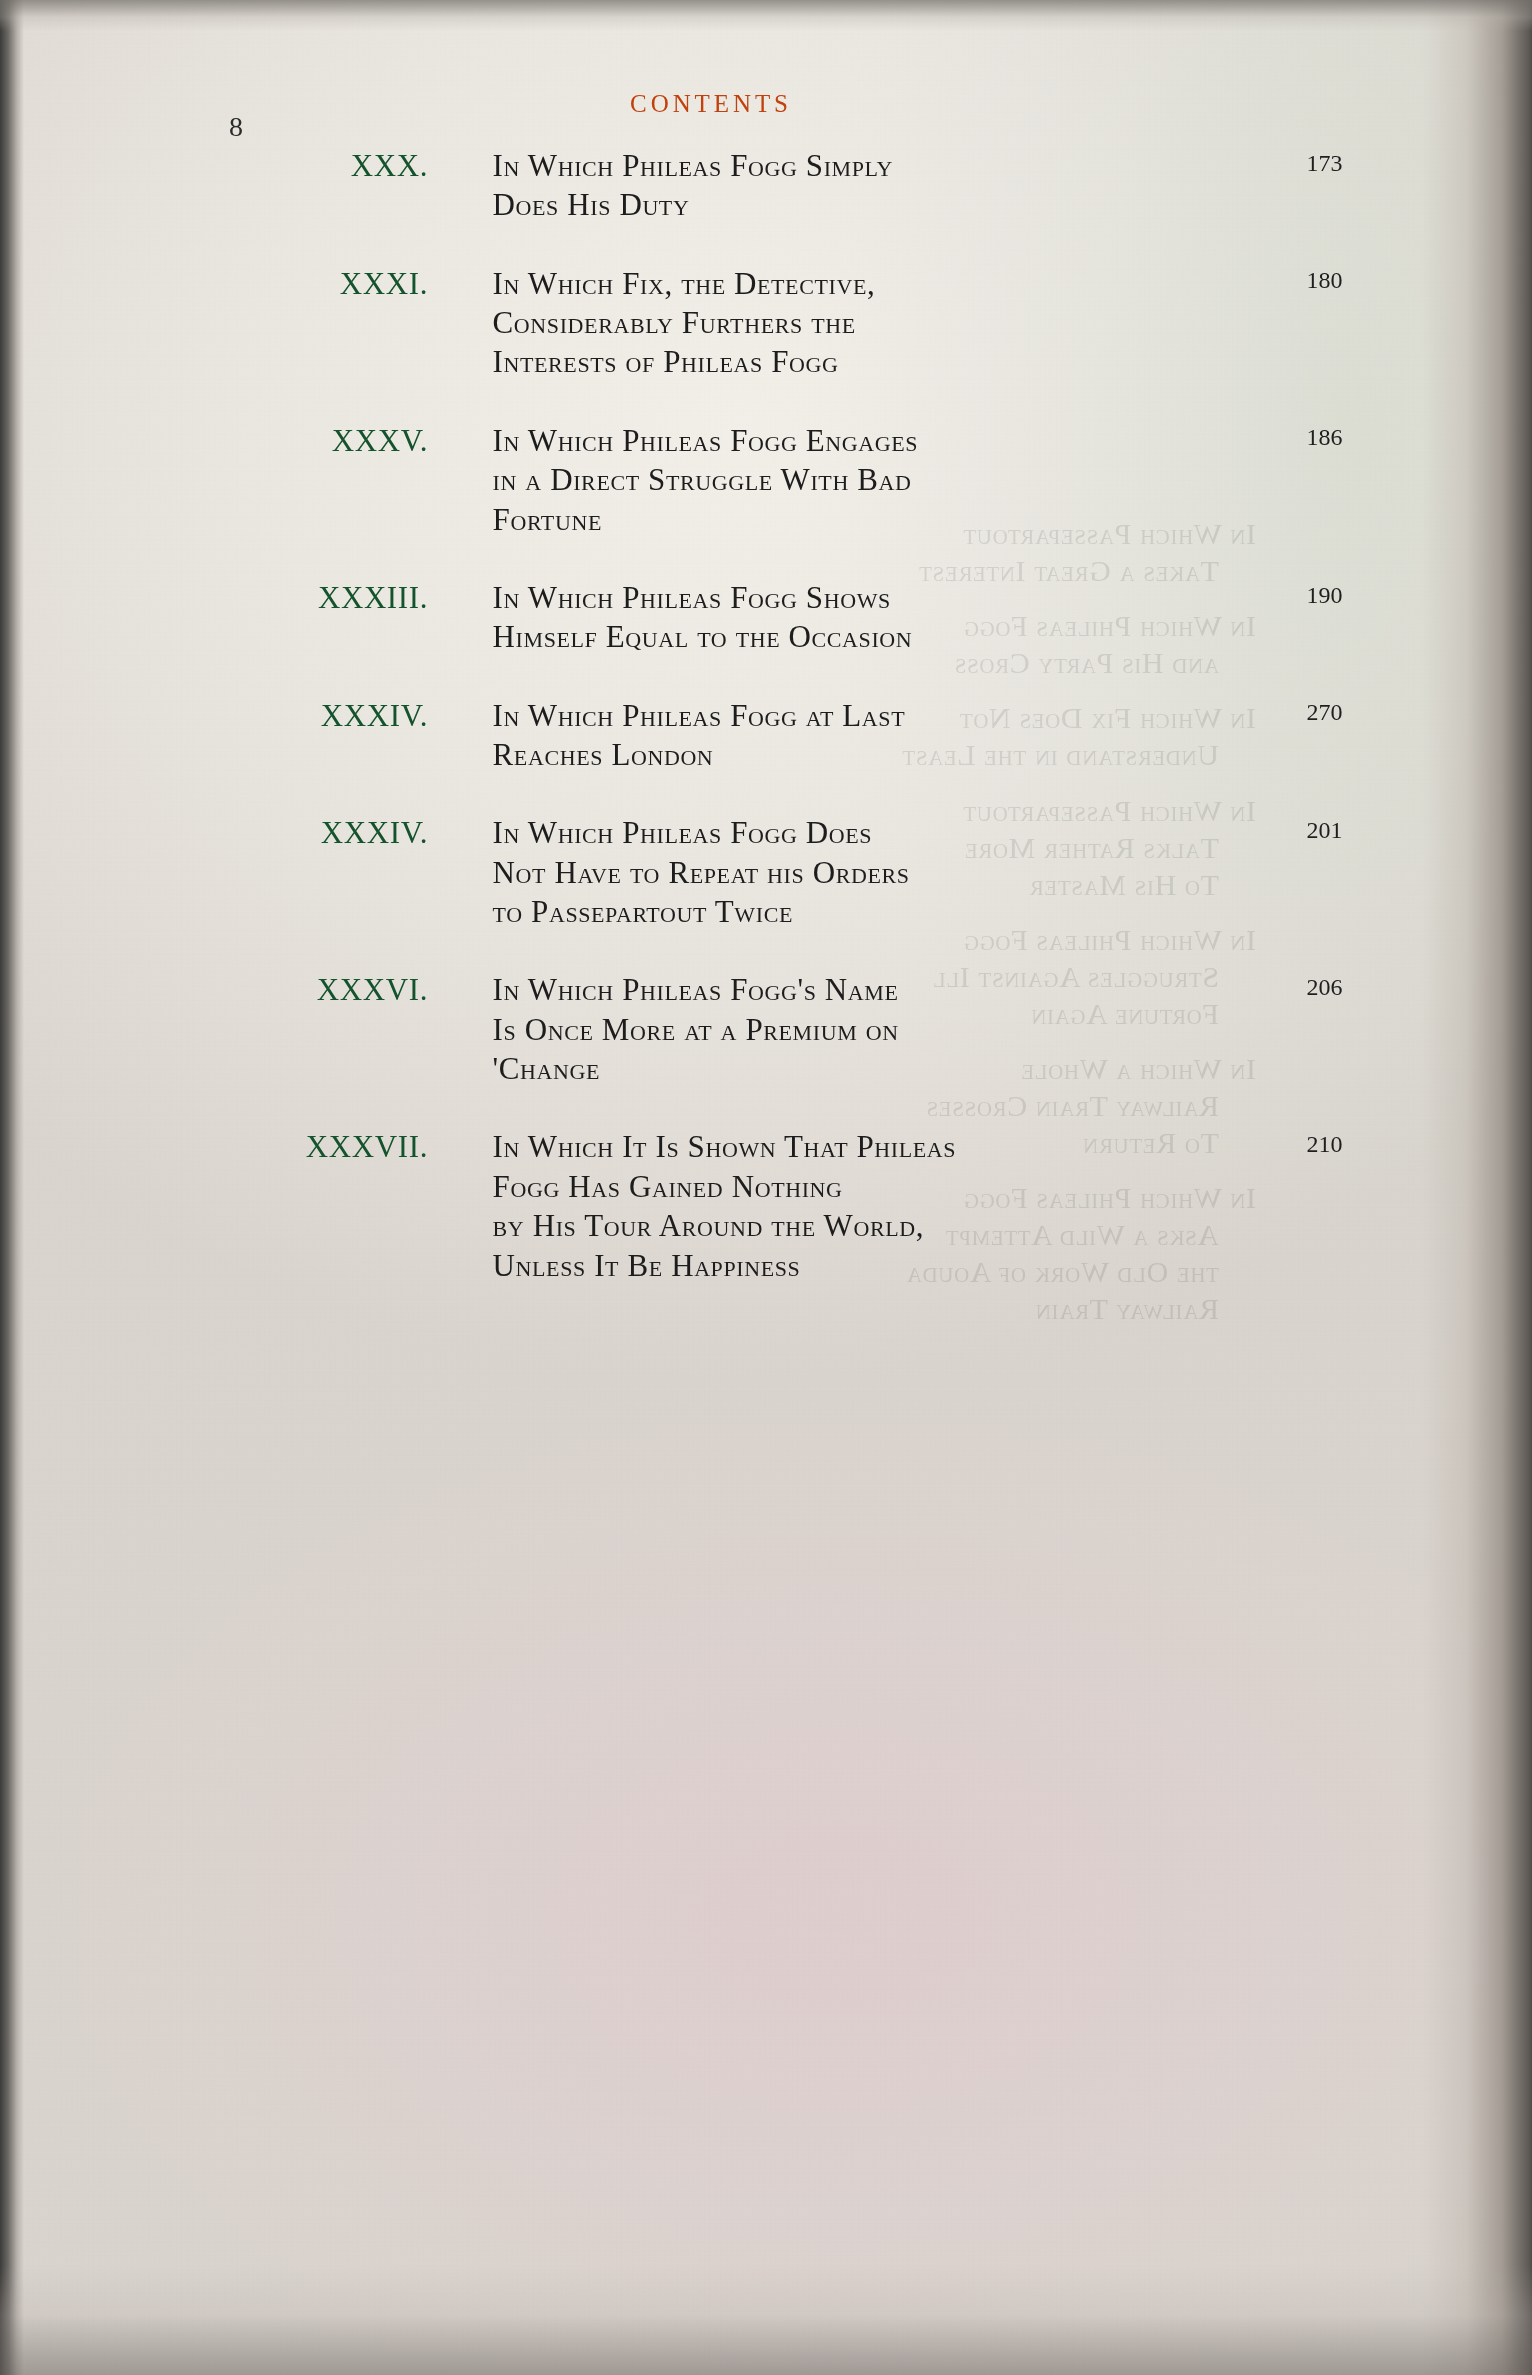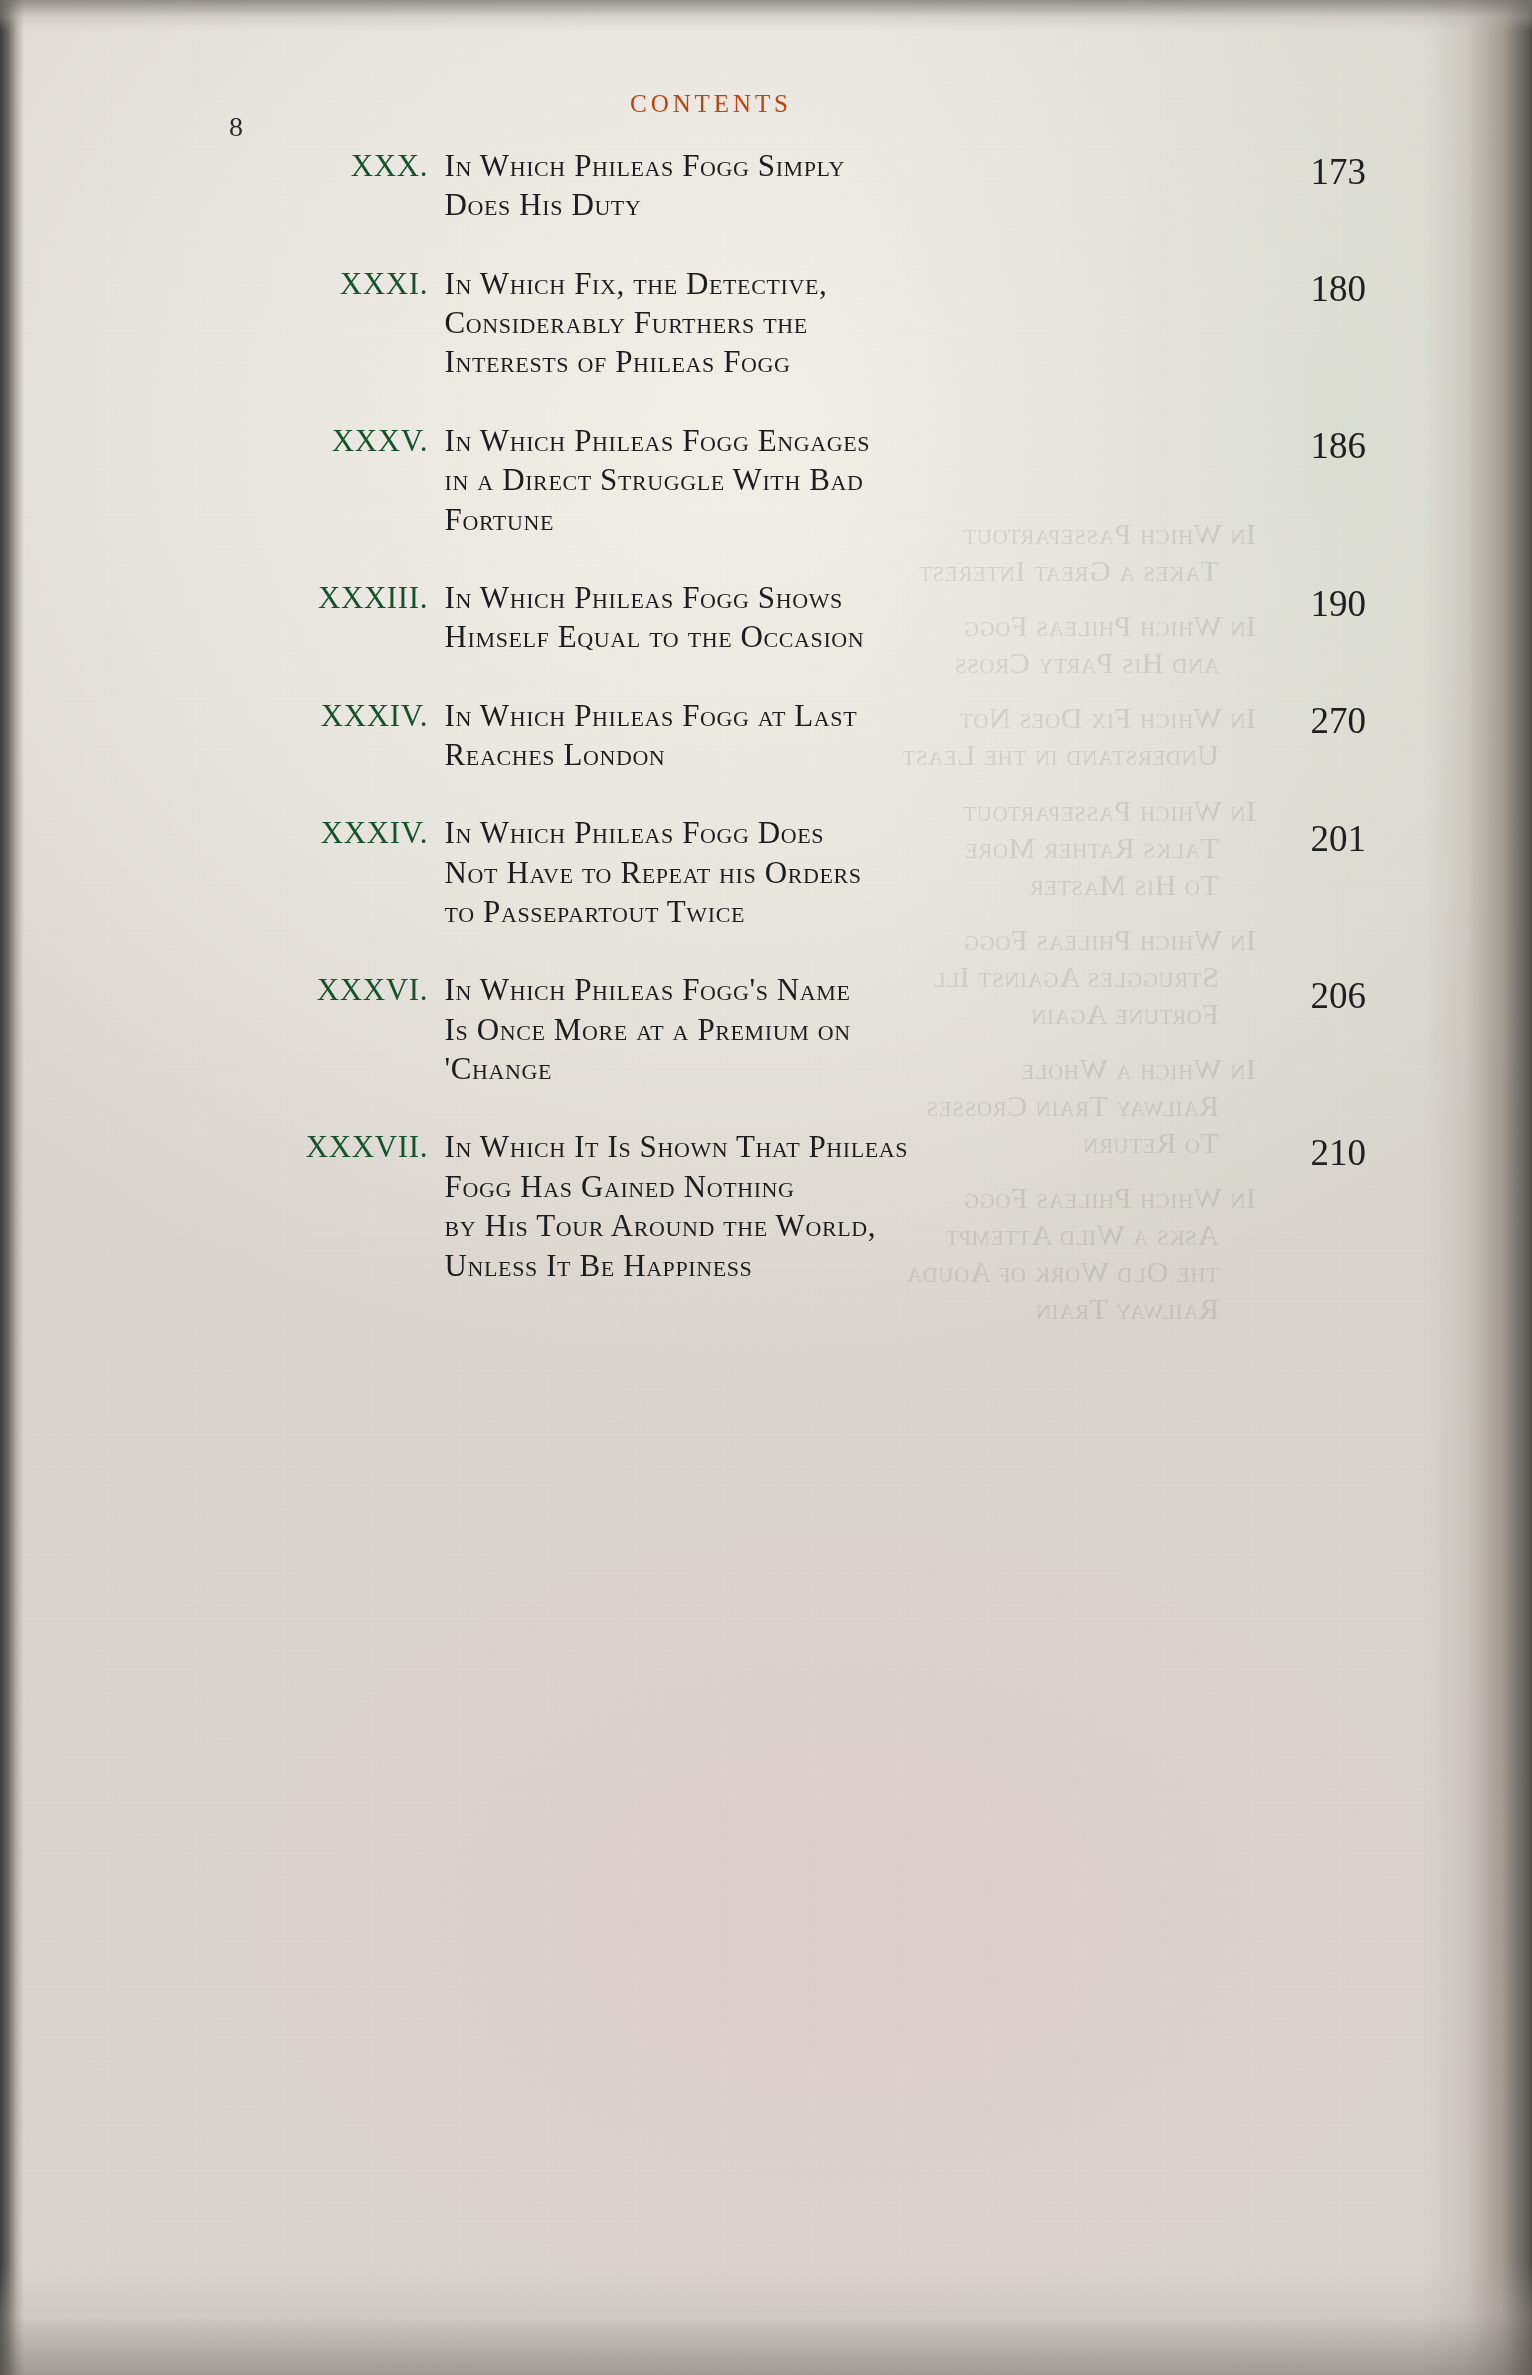--- a/index.html
+++ b/index.html
@@ -113,37 +113,38 @@
     letter-spacing: 0.5px;
     white-space: nowrap;
   }
   .num::after { content: "."; }
   .title {
     flex: 1 1 auto;
     font-size: 31px;
     line-height: 1.27;
     color: #1d1d1d;
     padding-right: 111px;
+    margin-left: 48px;
   }
   .title .ln {
     display: block;
     white-space: nowrap;
   }
   
   .sc {
     font-variant: small-caps;
     letter-spacing: 0.6px;
   }
   .page-no {
     position: absolute;
     right: 66px;
     top: 3.7px;
     width: 83px;
-    text-align: right;
-    font-size: 37px;
+    text-align: center;
+    font-size: 24px;
     color: #1f1f1f;
   }
 
   
   .bleed {
     position: absolute;
     left: 0; right: 0; top: 0; bottom: 0;
     pointer-events: none;
     opacity: 0.13;
     transform: scaleX(-1);

